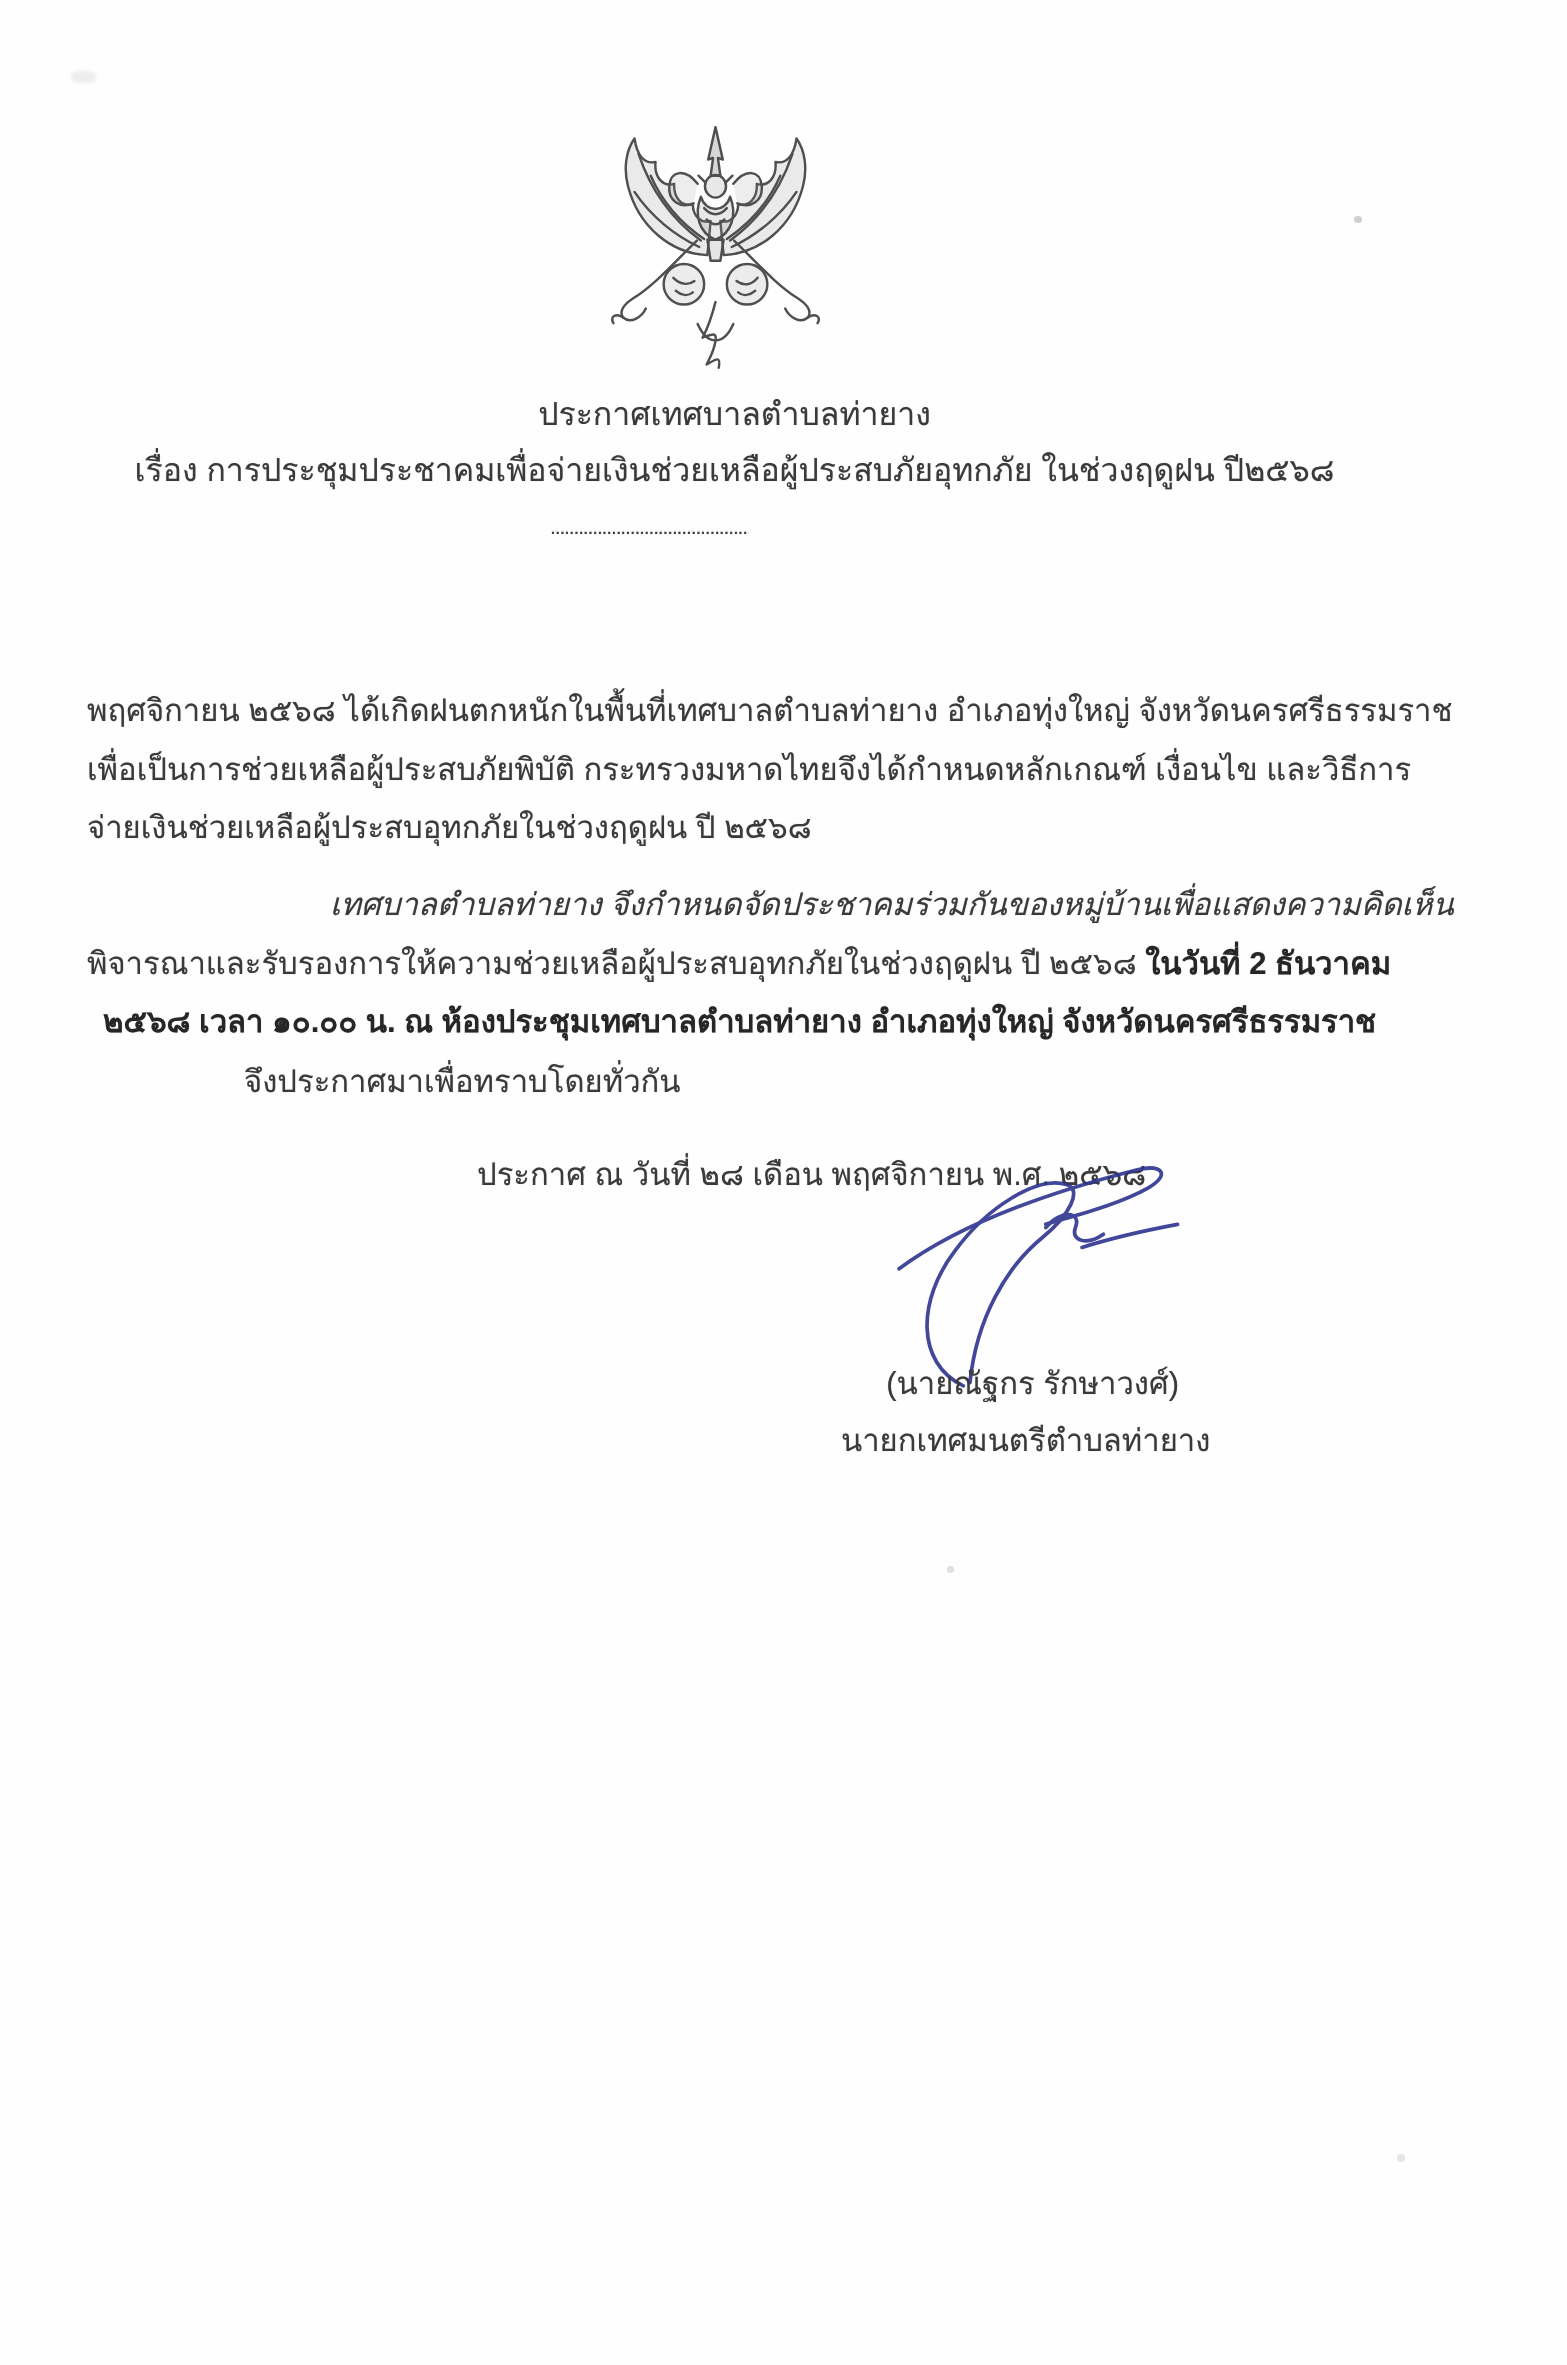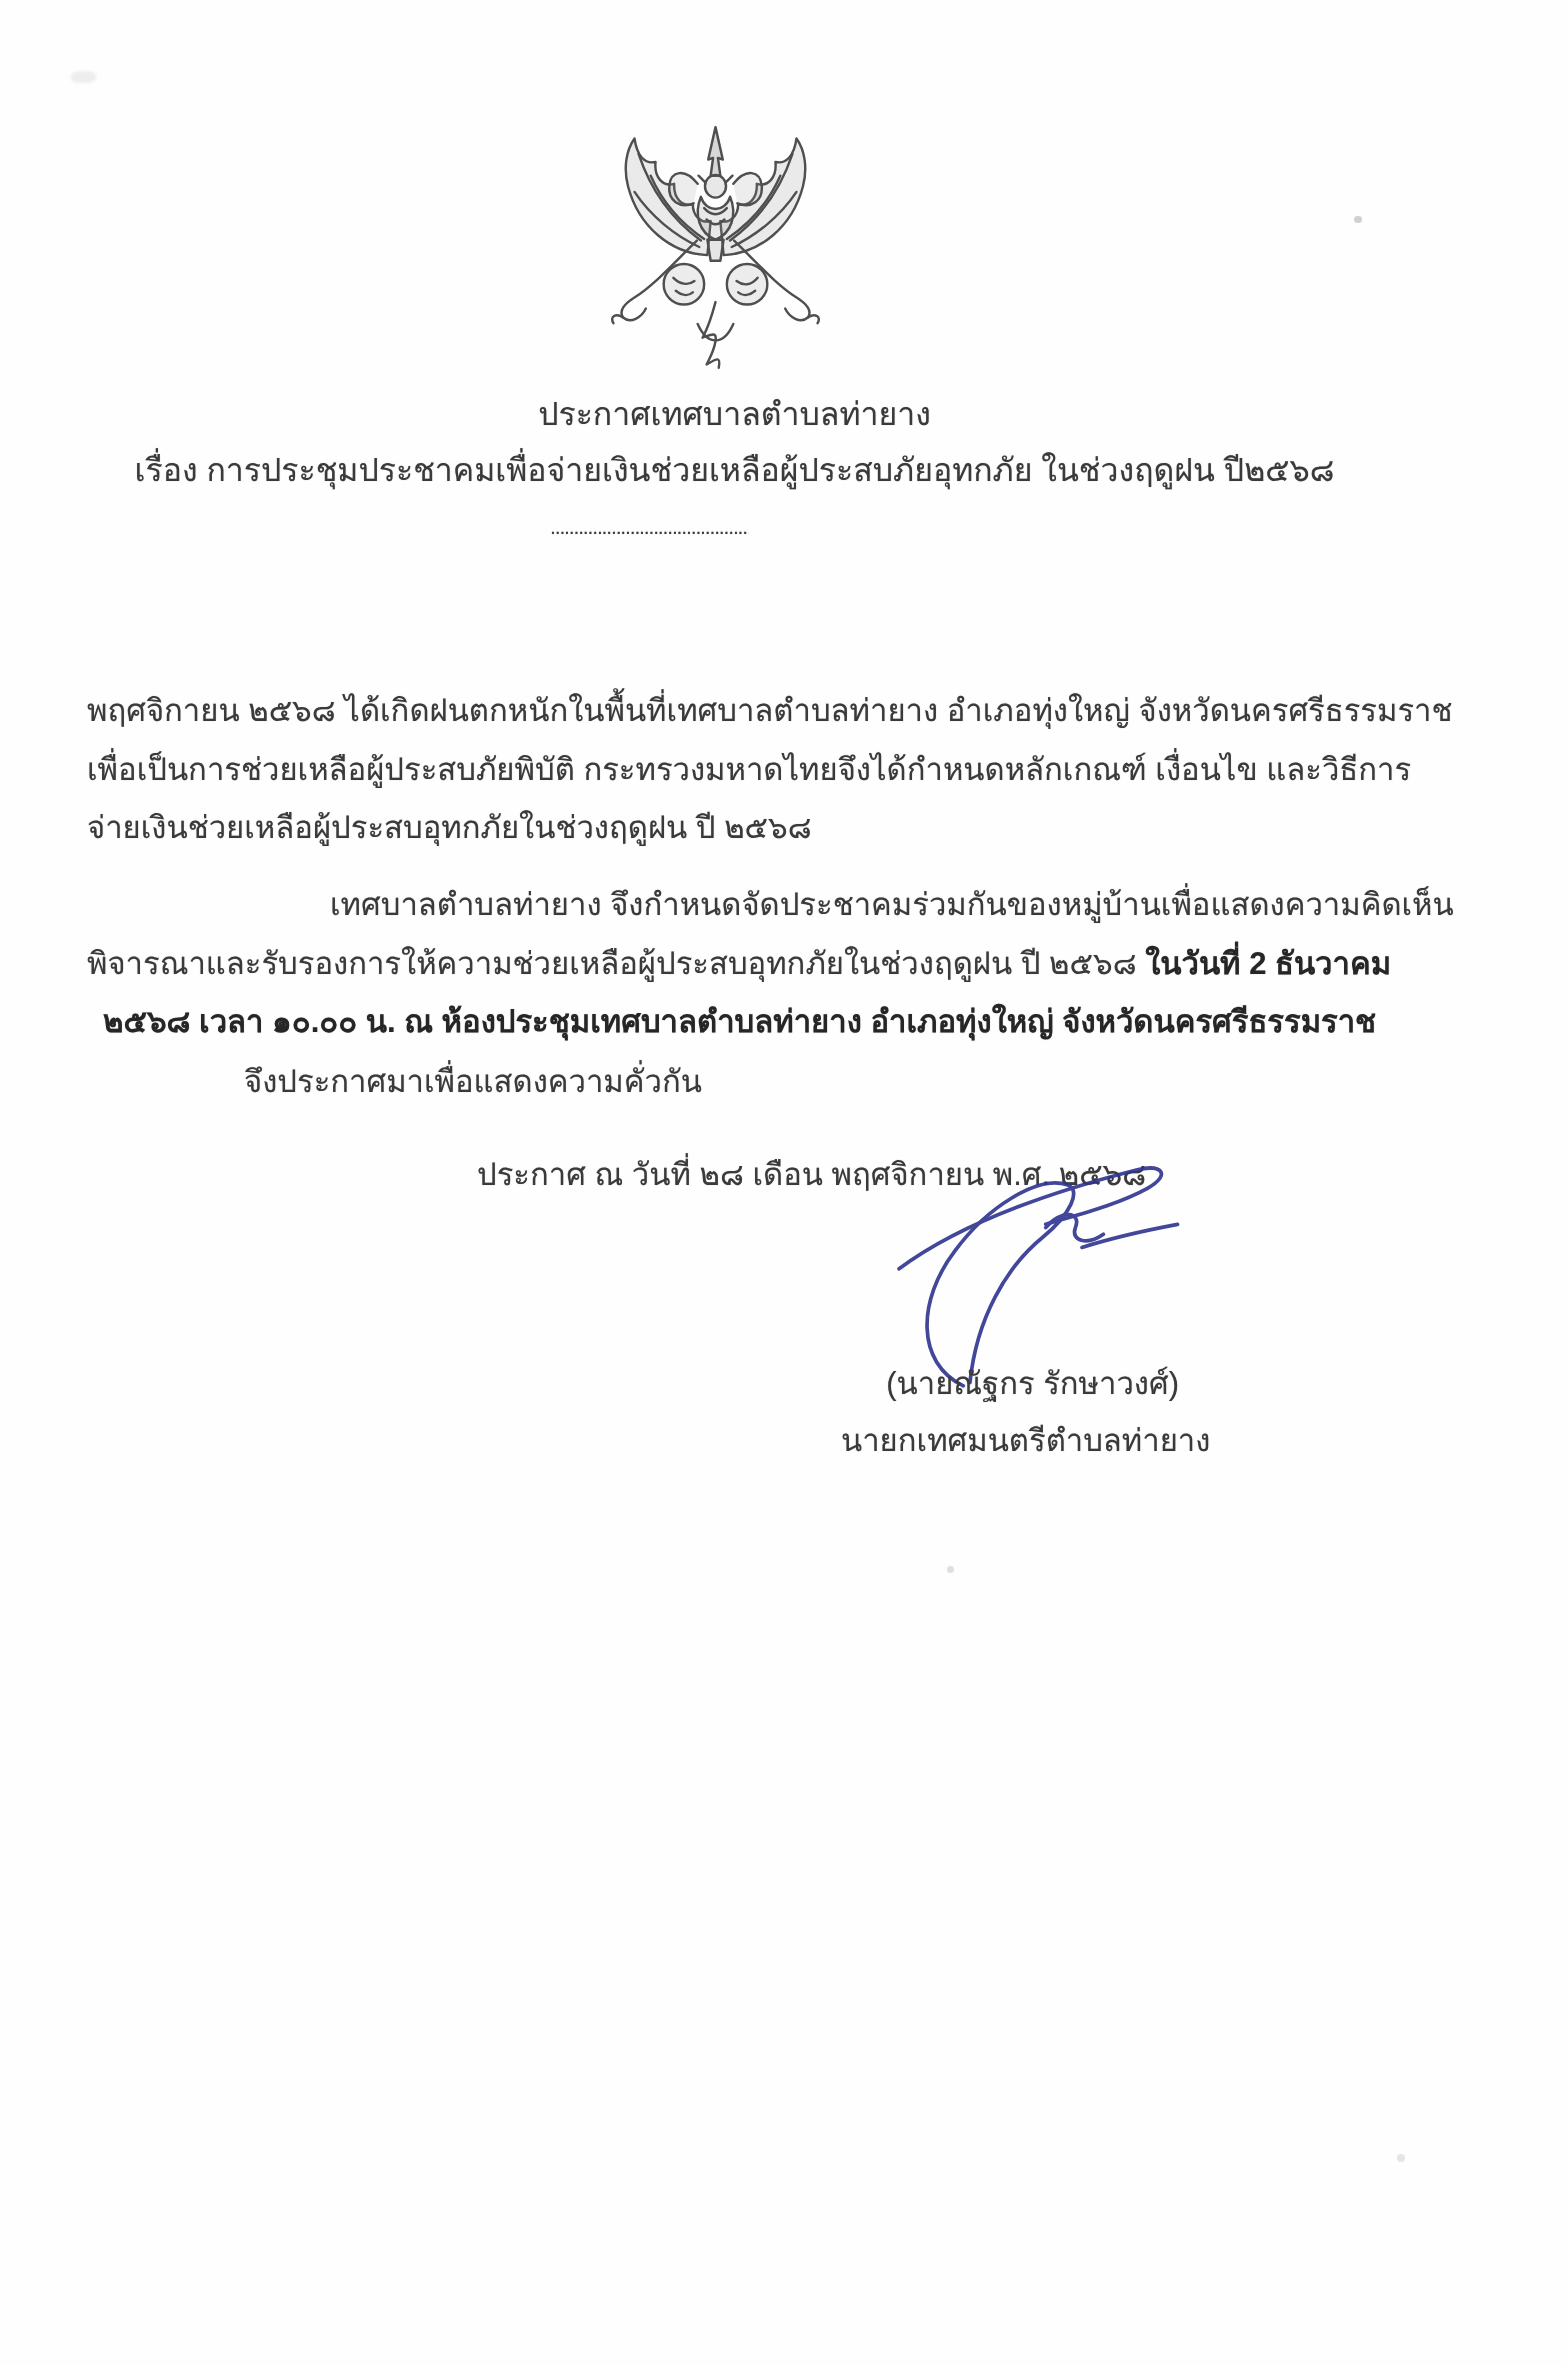--- a/index.html
+++ b/index.html
@@ -86,27 +86,27 @@
   <div class="txt center-band" style="top:398px;font-size:32px;">ประกาศเทศบาลตำบลท่ายาง</div>
 
   <div class="txt center-band" style="top:454px;font-size:32px;">เรื่อง  การประชุมประชาคมเพื่อจ่ายเงินช่วยเหลือผู้ประสบภัยอุทกภัย ในช่วงฤดูฝน ปี๒๕๖๘</div>
 
   <div class="dots">.............................................</div>
 
   <div class="txt" style="left:87px;top:695px;">พฤศจิกายน ๒๕๖๘ ได้เกิดฝนตกหนักในพื้นที่เทศบาลตำบลท่ายาง อำเภอทุ่งใหญ่ จังหวัดนครศรีธรรมราช</div>
   <div class="txt" style="left:87px;top:754px;">เพื่อเป็นการช่วยเหลือผู้ประสบภัยพิบัติ กระทรวงมหาดไทยจึงได้กำหนดหลักเกณฑ์ เงื่อนไข และวิธีการ</div>
   <div class="txt" style="left:87px;top:812px;">จ่ายเงินช่วยเหลือผู้ประสบอุทกภัยในช่วงฤดูฝน ปี ๒๕๖๘</div>
 
-  <div class="txt" style="left:330px;top:889px;">เทศบาลตำบลท่ายาง จึงกำหนดจัดประชาคมร่วมกันของหมู่บ้านเพื่อแสดงความคิดเห็น</div>
+  <div class="txt" style="left:330px;top:889px;font-style:italic;">เทศบาลตำบลท่ายาง จึงกำหนดจัดประชาคมร่วมกันของหมู่บ้านเพื่อแสดงความคิดเห็น</div>
   <div class="txt" style="left:87px;top:948px;">
     <span class="seg">พิจารณาและรับรองการให้ความช่วยเหลือผู้ประสบอุทกภัยในช่วงฤดูฝน ปี ๒๕๖๘ </span><span class="seg bold">ในวันที่ 2 ธันวาคม</span>
   </div>
   <div class="txt bold" style="left:103px;top:1006px;">๒๕๖๘ เวลา ๑๐.๐๐ น. ณ ห้องประชุมเทศบาลตำบลท่ายาง อำเภอทุ่งใหญ่ จังหวัดนครศรีธรรมราช</div>
 
-  <div class="txt" style="left:244px;top:1066px;">จึงประกาศมาเพื่อแสดงความคั่วกัน</div>
+  <div class="txt" style="left:244px;top:1066px;">จึงประกาศมาเพื่อทราบโดยทั่วกัน</div>
 
   <div class="txt" style="left:477px;top:1159px;">ประกาศ ณ  วันที่ ๒๘  เดือน พฤศจิกายน  พ.ศ. ๒๕๖๘</div>
 
   <svg style="left:884px;top:1137px;" width="307" height="262" viewBox="0 0 372 318">
     <g stroke="#2e3490" stroke-width="4.5" fill="none" stroke-linecap="round" stroke-linejoin="round" opacity="0.9">
       <path d="M96,302 C38,274 40,198 86,138 C124,86 186,46 222,58 C240,64 226,94 192,122 C148,158 112,220 104,298"></path>
       <path d="M18,160 C96,102 212,64 306,40 C338,32 348,46 320,62 C284,82 236,94 196,106"></path>
       <path d="M196,110 C214,88 240,90 232,110 C226,126 246,132 266,118"></path>
       <path d="M240,134 C284,120 324,112 356,106"></path>
     </g>

